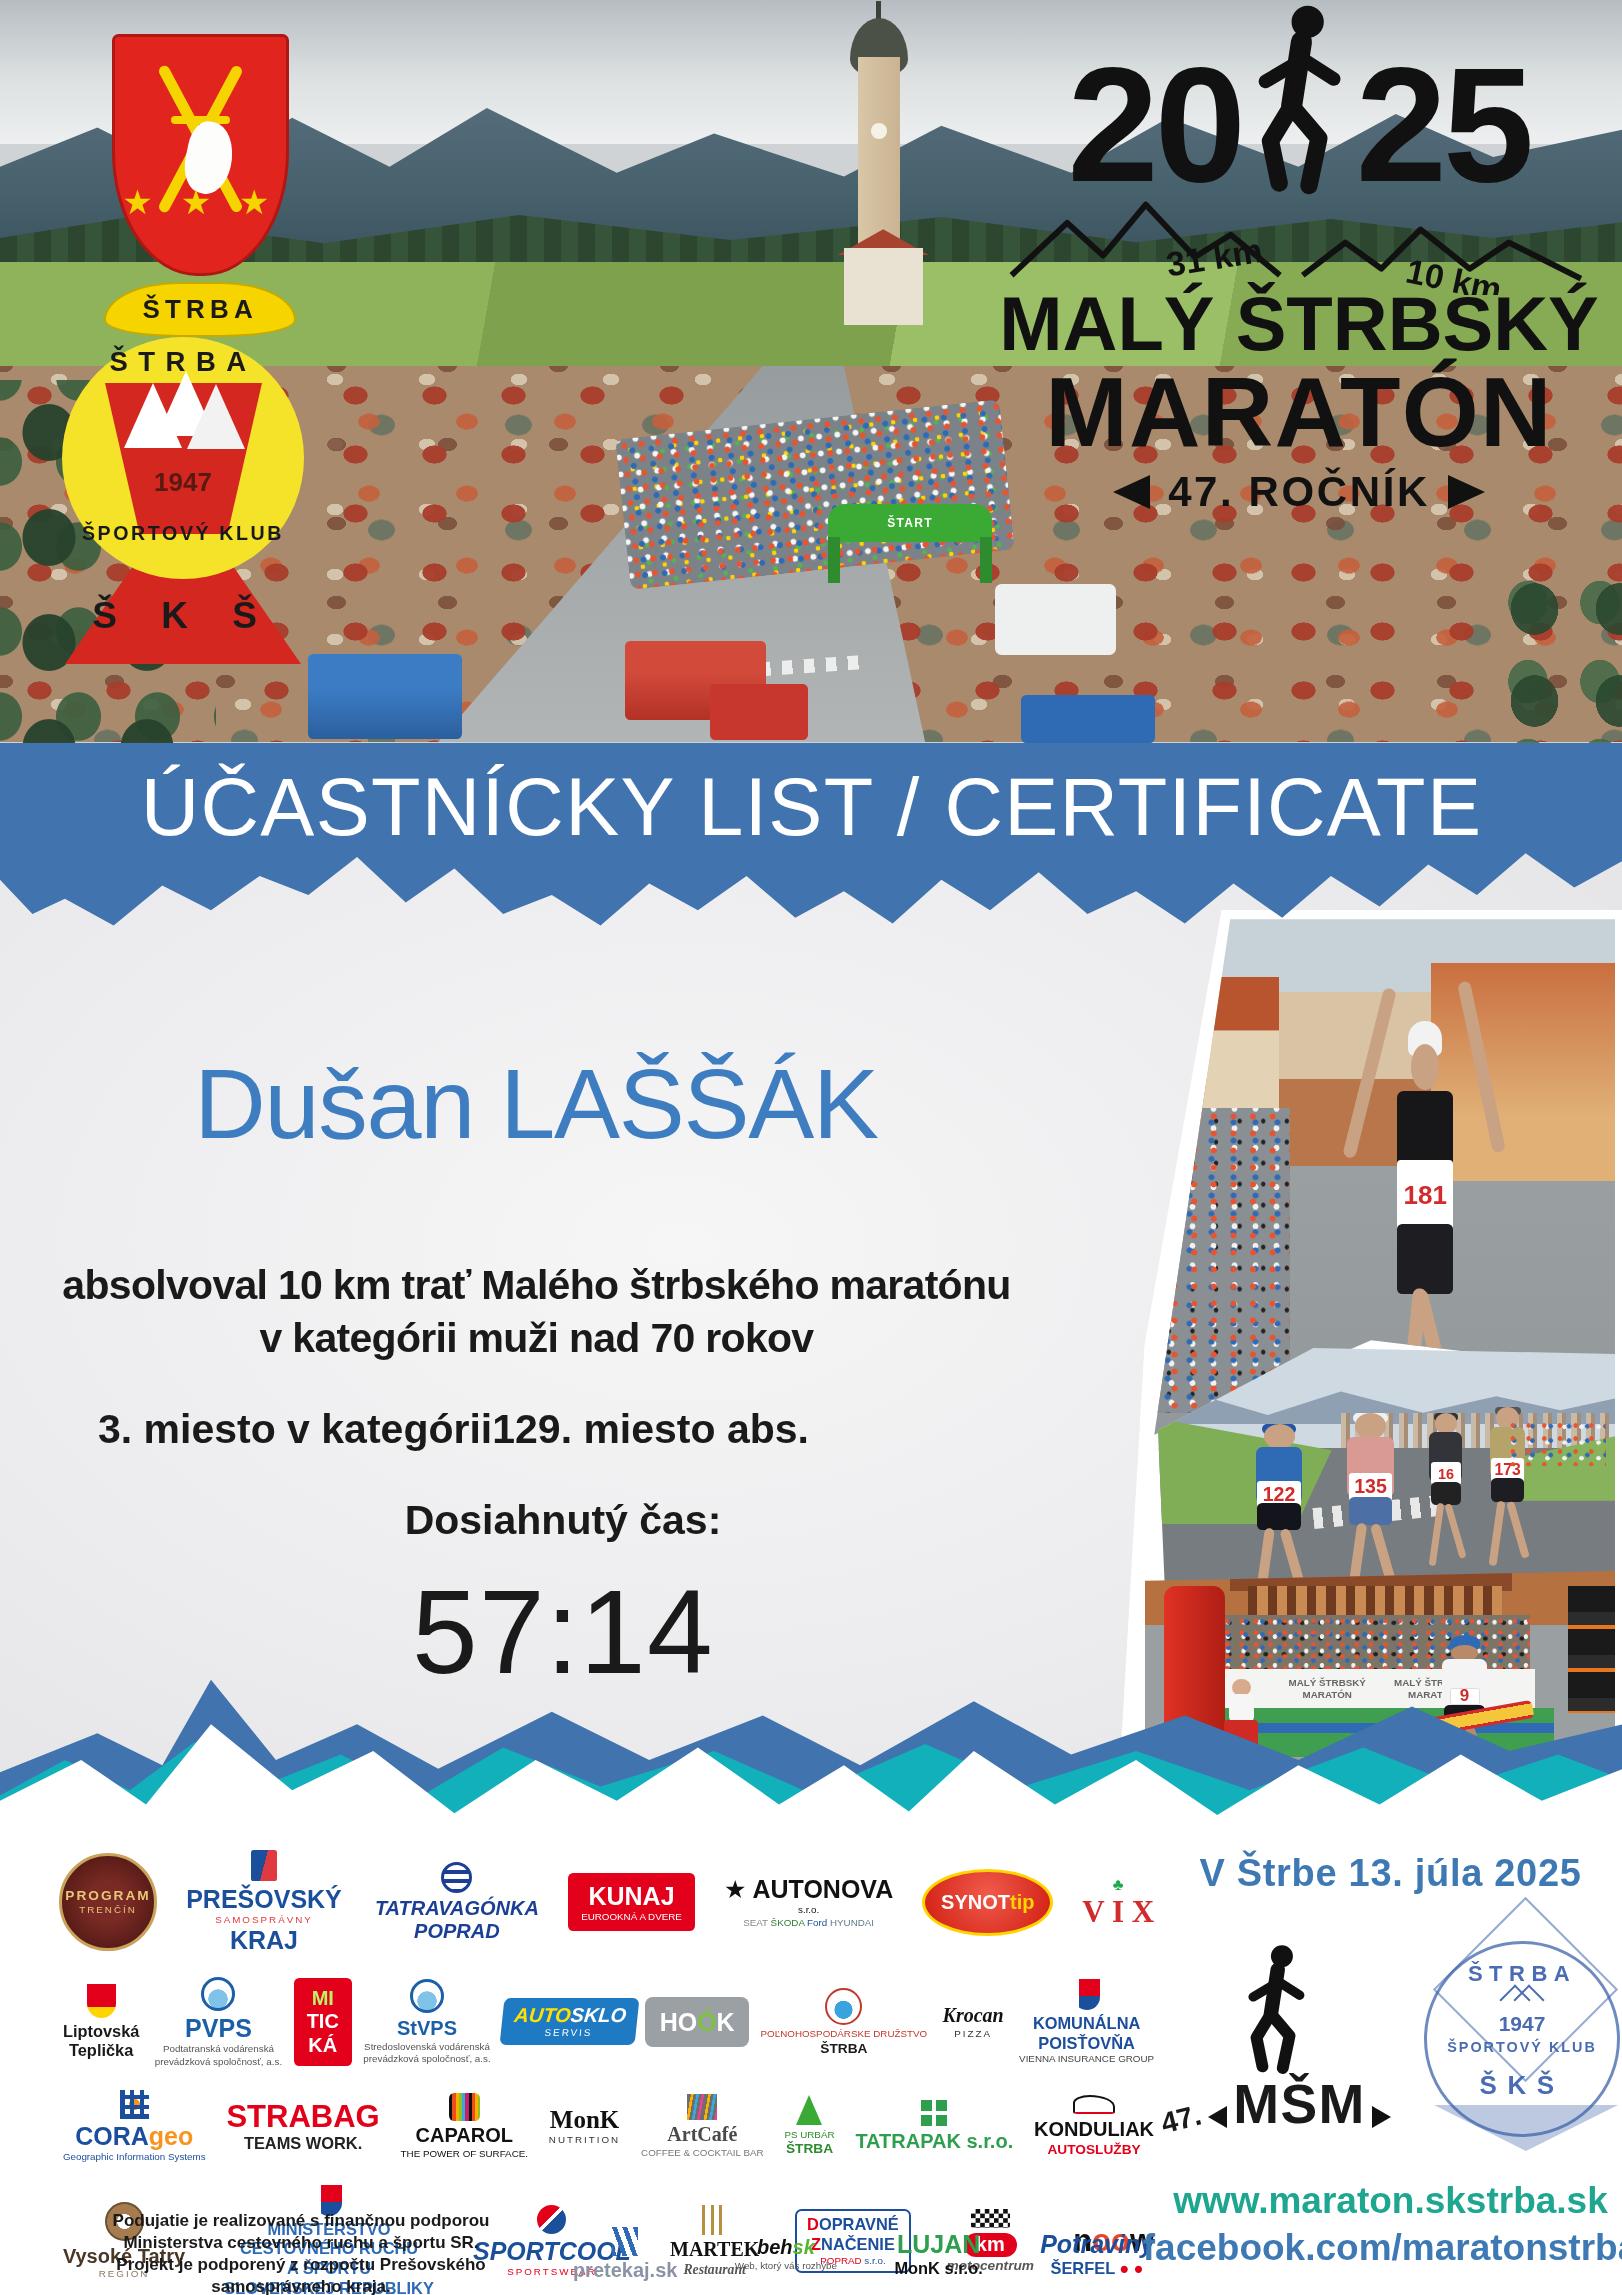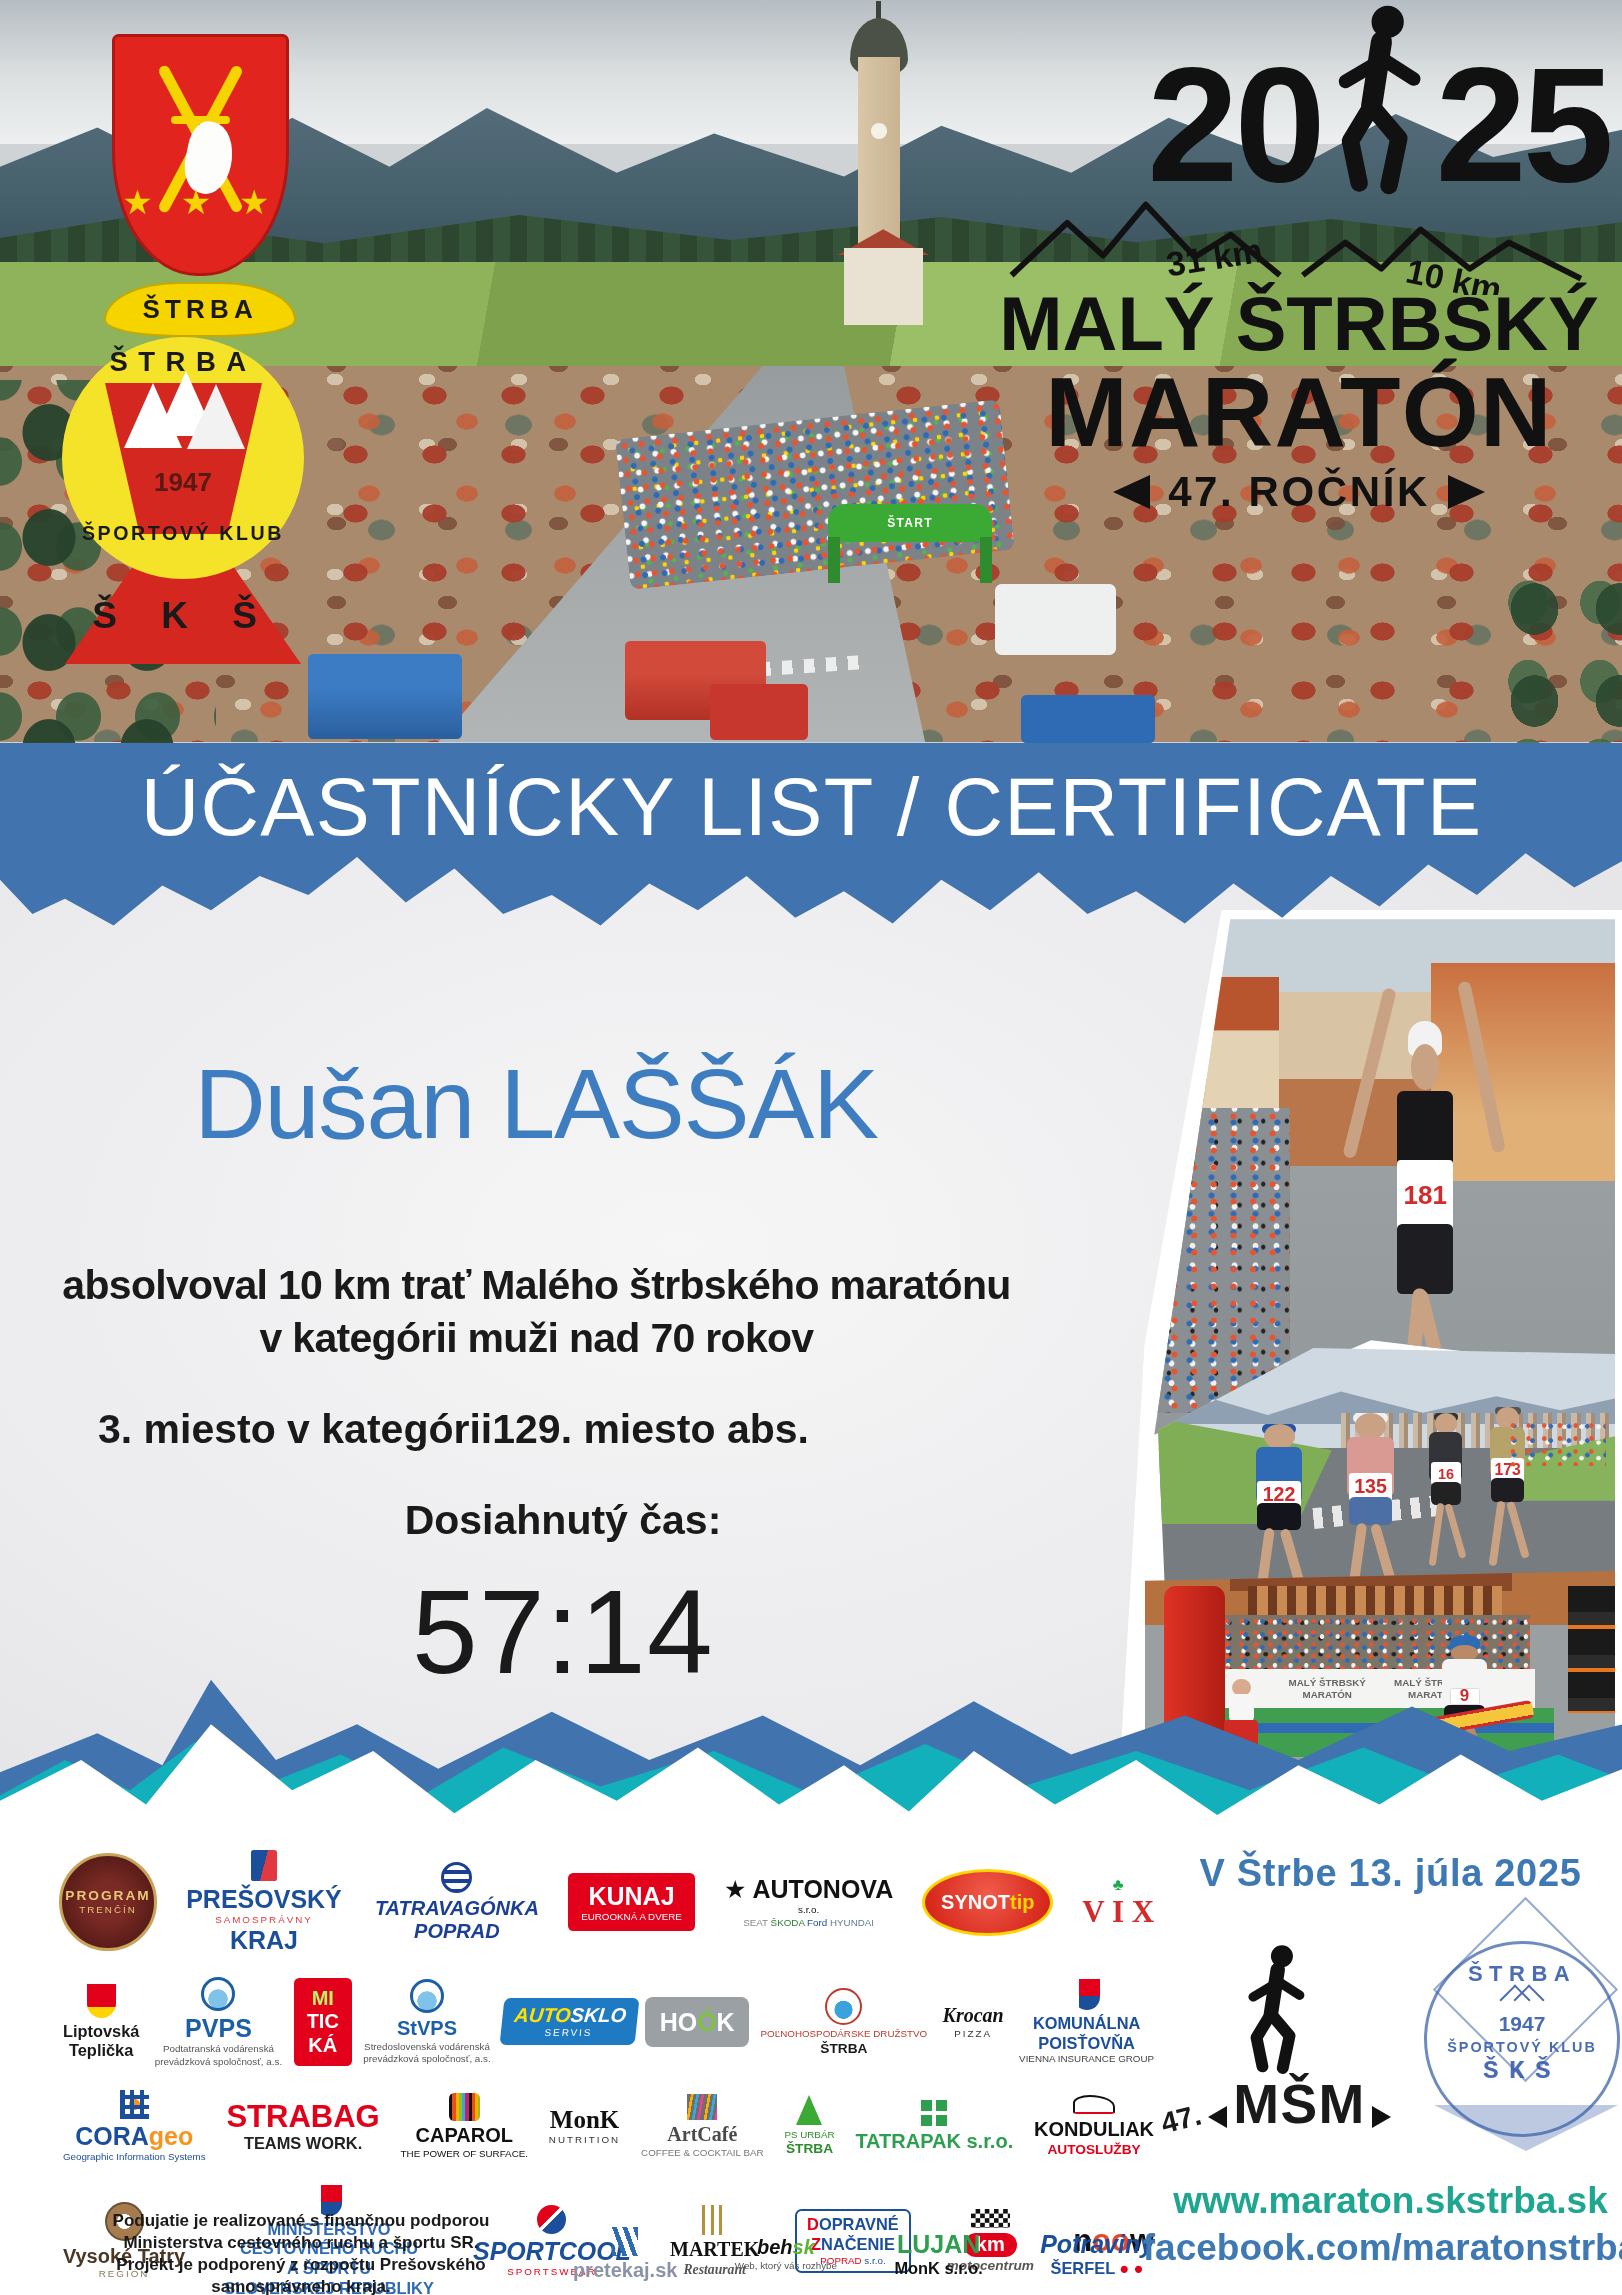--- a/index.html
+++ b/index.html
@@ -85,21 +85,21 @@
   .club-peaks{position:absolute;left:62px;top:39px;width:118px;height:72px;}
   .peak-w{position:absolute;width:0;height:0;border-left:29.4px solid transparent;border-right:29.4px solid transparent;border-bottom:65px solid #fff;}
   .peak-w.p1{left:0;top:6.5px;} .peak-w.p2{left:33px;top:-5.2px;} .peak-w.p3{left:63px;top:7.9px;border-bottom-color:#f2f2f2;}
   .club-top{margin-top:9.2px;font-weight:bold;font-size:27.5px;letter-spacing:10.5px;color:#1a1a1a;z-index:2;}
   .club-year{position:absolute;top:130px;width:100%;text-align:center;font-weight:bold;font-size:26px;color:#5a1a14;z-index:2;}
   .club-arc{position:absolute;top:185px;width:100%;text-align:center;font-weight:bold;font-size:19.6px;letter-spacing:2.6px;color:#1a1a1a;z-index:2;}
   .club-abbr{position:absolute;top:258px;width:100%;text-align:center;font-weight:bold;font-size:37px;letter-spacing:17px;color:#1a1a1a;z-index:2;}
 
   
   .race-logo{position:absolute;left:988px;top:26px;width:622px;height:543px;z-index:3;color:#111;}
-  .year-row{display:flex;align-items:center;justify-content:flex-end;}
+  .year-row{display:flex;align-items:center;justify-content:center;}
   .year{font-size:164px;font-weight:bold;letter-spacing:-3.9px;line-height:1;}
   .runner-svg{width:124px;height:236px;margin:-39px -5.2px 0;}
   .ridge-svg{display:block;margin:-46px auto 0;width:589px;height:118px;}
   .race-title1{text-align:center;font-size:76px;font-weight:bold;letter-spacing:0px;line-height:1.02;margin-top:-10.5px;}
   .race-title2{text-align:center;font-size:99px;font-weight:bold;line-height:1.0;letter-spacing:1.3px;}
   .edition-row{display:flex;align-items:center;justify-content:center;gap:18.3px;margin-top:6.5px;}
   .edition-row .tri{width:0;height:0;border-top:17px solid transparent;border-bottom:17px solid transparent;}
   .tri.left{border-right:37px solid #111;} .tri.right{border-left:37px solid #111;}
   .edition{font-size:42px;font-weight:bold;letter-spacing:2.6px;}
 
@@ -279,21 +279,21 @@
   .msm-tri.l{border-right:19.6px solid #111;} .msm-tri.r{border-left:19.6px solid #111;}
   .stamp{position:relative;width:196px;height:196px;border:3.9px solid rgba(62,100,170,.75);border-radius:50%;
          display:flex;flex-direction:column;align-items:center;color:#4a6cb3;}
   .stamp-diamond{position:absolute;left:33px;top:-19.6px;width:131px;height:131px;border:2.6px solid rgba(62,100,170,.55);transform:rotate(45deg);}
   .stamp-tri{position:absolute;left:6.5px;bottom:-17px;width:0;height:0;border-left:92px solid transparent;border-right:92px solid transparent;border-top:46px solid rgba(62,100,170,.35);}
   .stamp-top{margin-top:17px;font-weight:bold;font-size:22px;letter-spacing:6.5px;}
   .stamp-peaks{display:flex;margin-top:2.6px;}
   .stamp-peak{width:22px;height:22px;border-left:2.6px solid #4a6cb3;border-top:2.6px solid #4a6cb3;transform:rotate(45deg);margin:0 -3.9px;}
   .stamp-year{font-weight:bold;font-size:21px;margin-top:1.3px;}
   .stamp-arc{font-weight:bold;font-size:14.4px;letter-spacing:2px;margin-top:2.6px;}
-  .stamp-abbr{font-weight:bold;font-size:26px;letter-spacing:10.5px;margin-top:1px;font-family:Liberation Mono, monospace;}
+  .stamp-abbr{font-weight:bold;font-size:26px;letter-spacing:10.5px;margin-top:15px;}
   .foot-urls{margin-top:43px;text-align:center;}
   .url-web{font-size:37px;font-weight:bold;color:#1ea690;}
   .url-fb{font-size:37px;font-weight:bold;color:#3e79b4;margin-top:5.2px;}
 </style>
 </head>
 <body>
 
 <div class="poster">
 
   <div class="hero">

